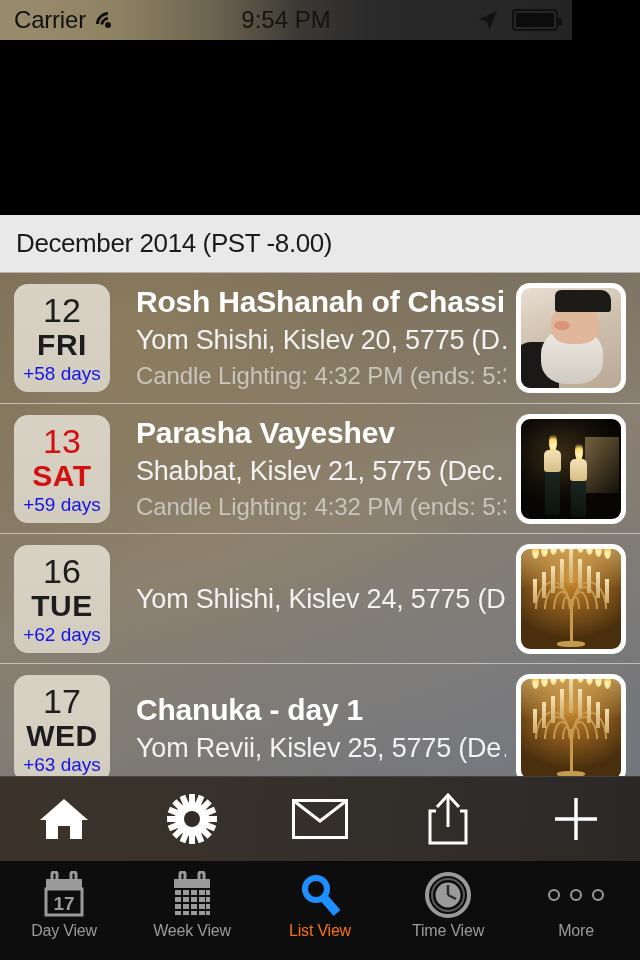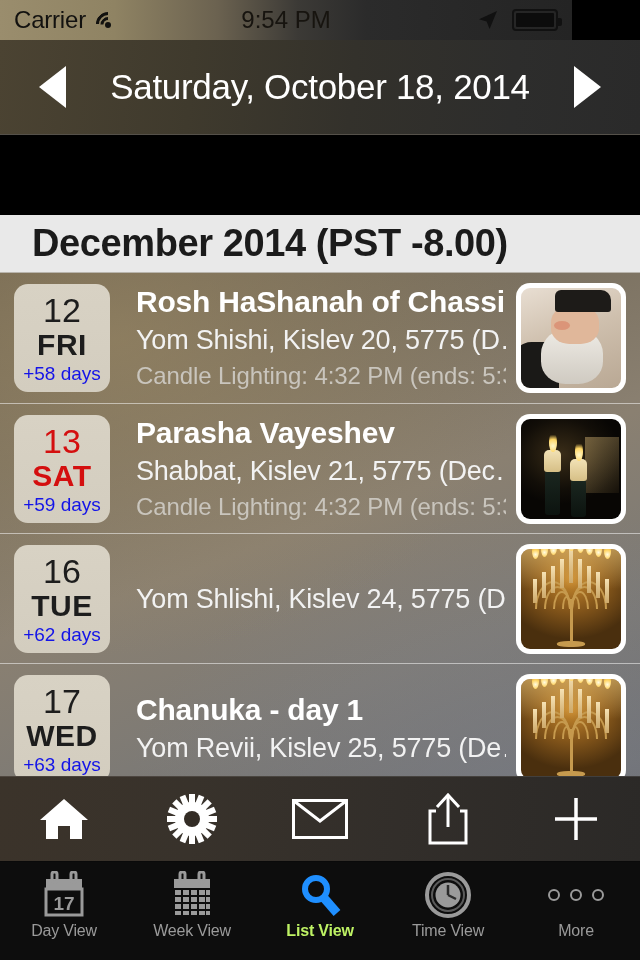--- a/index.html
+++ b/index.html
@@ -57,21 +57,21 @@
   .nav-title{ color:#fff; font-size:35px; font-weight:400; letter-spacing:-0.3px; white-space:nowrap; }
   .navbar.city .nav-title{ font-size:31px; }
 
   
   .section-head{
     position:absolute; top:215px; left:0; width:640px; height:58px;
     background:#e9e9e9; display:flex; align-items:center; padding-left:16px;
     border-bottom:1px solid #b9b5ad;
     z-index:20;
   }
-  .section-head span{ font-size:38px; font-weight:700; color:#1b1b1b; letter-spacing:-0.4px;margin-left:16px; }
+  .section-head span{ font-size:26px; font-weight:400; color:#1b1b1b; letter-spacing:-0.4px; }
 
   
   .list-wrap{
     position:absolute; top:273px; left:0; width:640px; height:643px;
     overflow:hidden;
     background:
       radial-gradient(120% 90% at 18% 10%, rgba(160,140,100,.55) 0%, rgba(0,0,0,0) 55%),
       radial-gradient(110% 80% at 85% 85%, rgba(130,135,150,.40) 0%, rgba(0,0,0,0) 60%),
       linear-gradient(160deg,#6d6352 0%,#7b7160 22%,#8a8071 42%,#7d7a75 62%,#6e6f71 82%,#5d5f63 100%);
   }
@@ -161,21 +161,21 @@
     position:absolute; top:862px; left:0; width:640px; height:98px;
     background:#0d0d0d; display:flex; align-items:flex-start;
     z-index:30;
   }
   .tab{
     flex:1 1 0; height:98px; display:flex; flex-direction:column;
     align-items:center; justify-content:flex-start; padding-top:8px; gap:2px;
   }
   .tab .ic{ height:50px; display:flex; align-items:center; justify-content:center; }
   .tab .lb{ font-size:16px; color:#9a9a9a; letter-spacing:-0.2px; }
-  .tab.active .lb{ color:#bef264;font-weight:bold; }
+  .tab.active .lb{ color:#f97316; }
   .dots{ display:flex; gap:10px; align-items:center; height:50px; }
   .dots i{ width:12px; height:12px; border-radius:50%; border:2px solid #9a9a9a; display:block; }
 </style>
 </head>
 <body>
 
 <div id="app">
 
   <div class="statusbar">
     <div class="sb-left">
@@ -190,29 +190,20 @@
     <div class="sb-right">
       <svg class="loc-arrow" viewBox="0 0 24 24">
         <path d="M21 3 L3 11.2 L10.6 13.6 L13.6 21 Z" fill="#111"></path>
       </svg>
       <span class="battery">
           <i></i>
         </span>
     </div>
   </div>
 
-  <div class="navbar date">
-    <div class="arrow-btn">
-      <span class="tri-l"></span>
-    </div>
-    <div class="nav-title">Saturday, October 18, 2014</div>
-    <div class="arrow-btn">
-      <span class="tri-r"></span>
-    </div>
-  </div>
 
 
   <div class="section-head">
     <span>December 2014 (PST -8.00)</span>
   </div>
 
   <div class="list-wrap">
     <div class="peek-row">
       
     </div>

